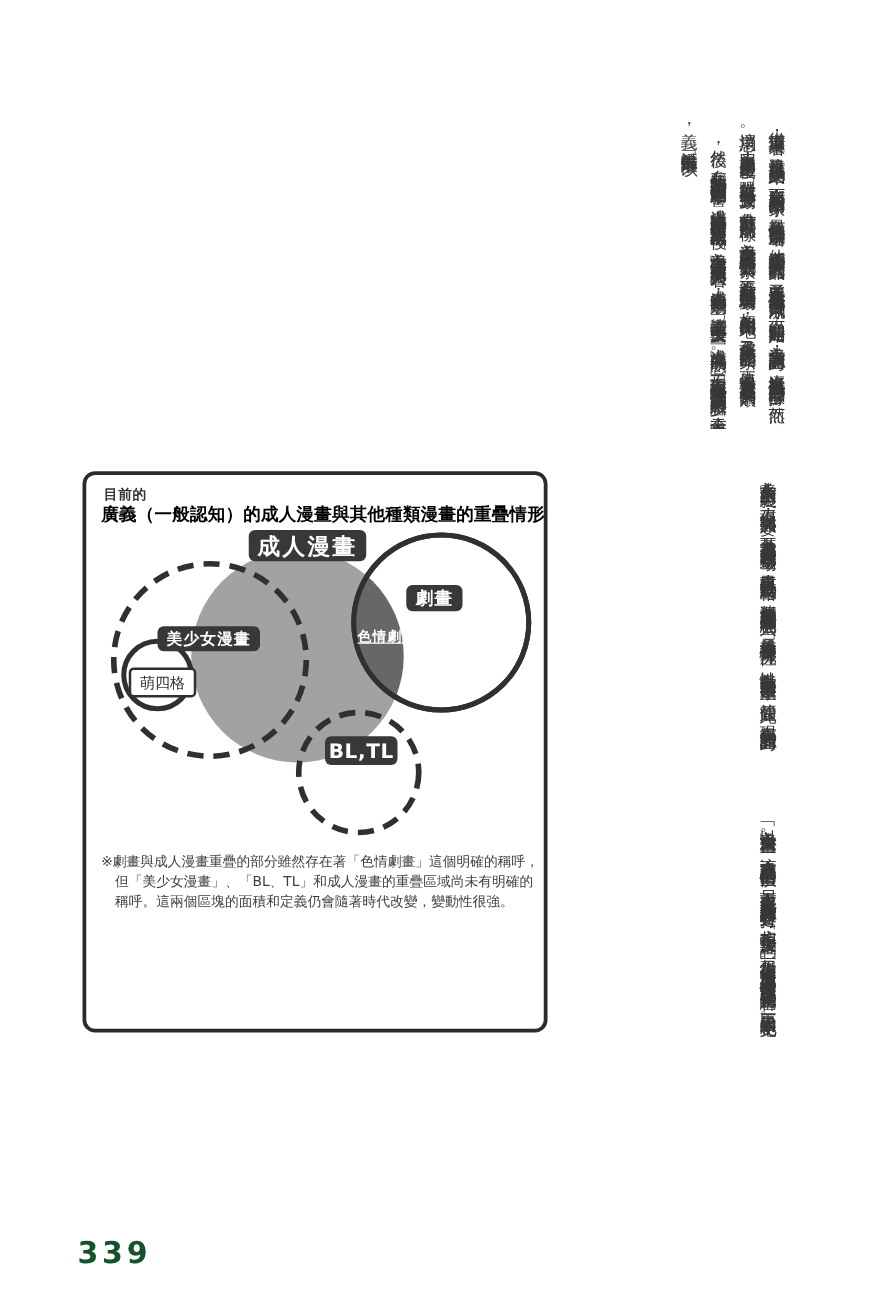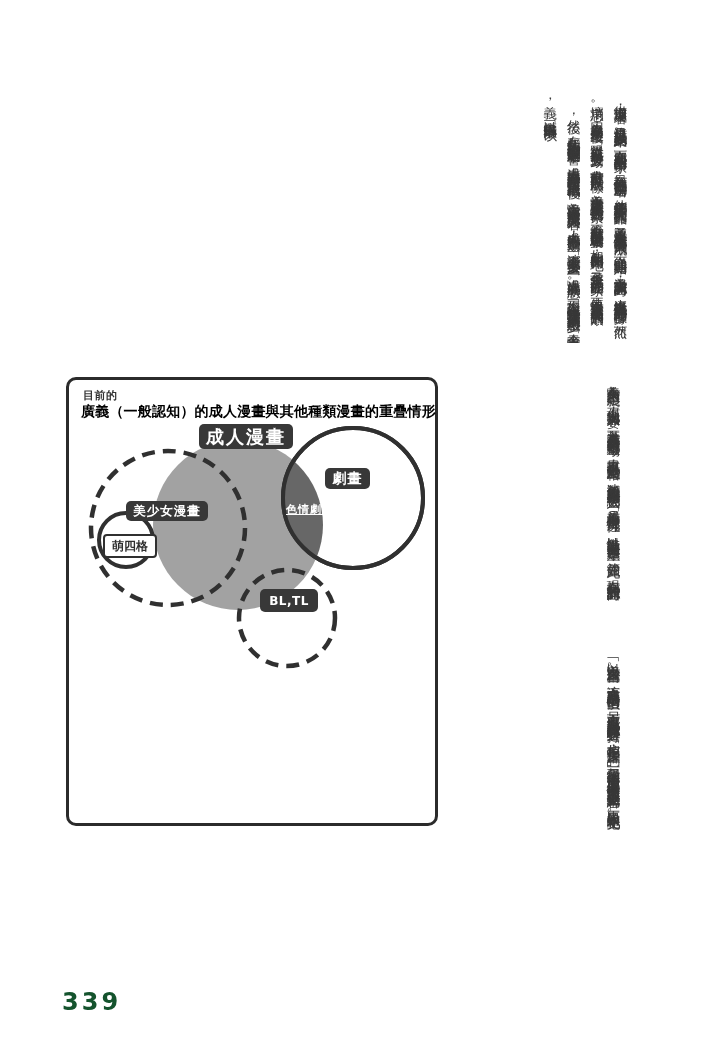--- a/index.html
+++ b/index.html
@@ -48,26 +48,26 @@
   .venn-svg{position:absolute;left:-3px;top:-3px;pointer-events:none;}
 
   .dlabel{
     position:absolute;display:flex;align-items:center;justify-content:center;
     background:#383838;color:#ffffff;font-weight:bold;border-radius:5px;
     white-space:nowrap;z-index:3;
   }
   .lbl-adult{left:130px;top:44px;width:94px;height:25px;font-size:18px;letter-spacing:2px;}
   .lbl-gekiga{left:256px;top:88px;width:45px;height:21px;font-size:14px;letter-spacing:1px;}
   .lbl-bishojo{left:57px;top:101px;width:82px;height:20px;font-size:12.5px;letter-spacing:1px;margin-top:20px;}
-  .lbl-bltl{left:191px;top:209px;width:58px;height:23px;font-size:12px;letter-spacing:0.5px;}
+  .lbl-bltl{left:191px;top:209px;width:58px;height:23px;font-size:16px;letter-spacing:0.5px;}
   .lbl-moe{
     position:absolute;left:34px;top:154px;width:50px;height:20px;
     display:flex;align-items:center;justify-content:center;
     background:#ffffff;color:#303030;border:2.5px solid #303030;border-radius:4px;
-    font-size:12px;font-weight:bold;z-index:3;white-space:nowrap;
+    font-size:12px;font-weight:normal;z-index:3;white-space:nowrap;
   }
   .lbl-ero{
     position:absolute;left:217px;top:122px;z-index:3;
     color:#ffffff;font-size:11px;font-weight:bold;letter-spacing:1px;white-space:nowrap;text-decoration:underline;
   }
   .diagram-footnote{
     position:absolute;left:12px;top:302px;width:344px;
     font-size:11px;line-height:16px;color:#3d3d3d;
     padding-left:11px;text-indent:-11px;
     letter-spacing:0px;
@@ -123,17 +123,18 @@
       <circle cx="221" cy="241" r="48" fill="none" stroke="#303030" stroke-width="4.5" stroke-dasharray="13 8"></circle>
     </svg>
 
     <div class="dlabel lbl-adult">成人漫畫</div>
     <div class="dlabel lbl-gekiga">劇畫</div>
     <div class="dlabel lbl-bishojo">美少女漫畫</div>
     <div class="lbl-ero">色情劇畫</div>
     <div class="lbl-moe">萌四格</div>
     <div class="dlabel lbl-bltl">BL,TL</div>
 
+    <div class="diagram-footnote">※劇畫與成人漫畫重疊的部分雖然存在著「色情劇畫」這個明確的稱呼，但「美少女漫畫」、「BL、TL」和成人漫畫的重疊區域尚未有明確的稱呼。這兩個區塊的面積和定義仍會隨著時代改變，變動性很強。</div>
   </div>
 
   <div class="page-number">339</div>
 
 </div>
 
 </body></html>

